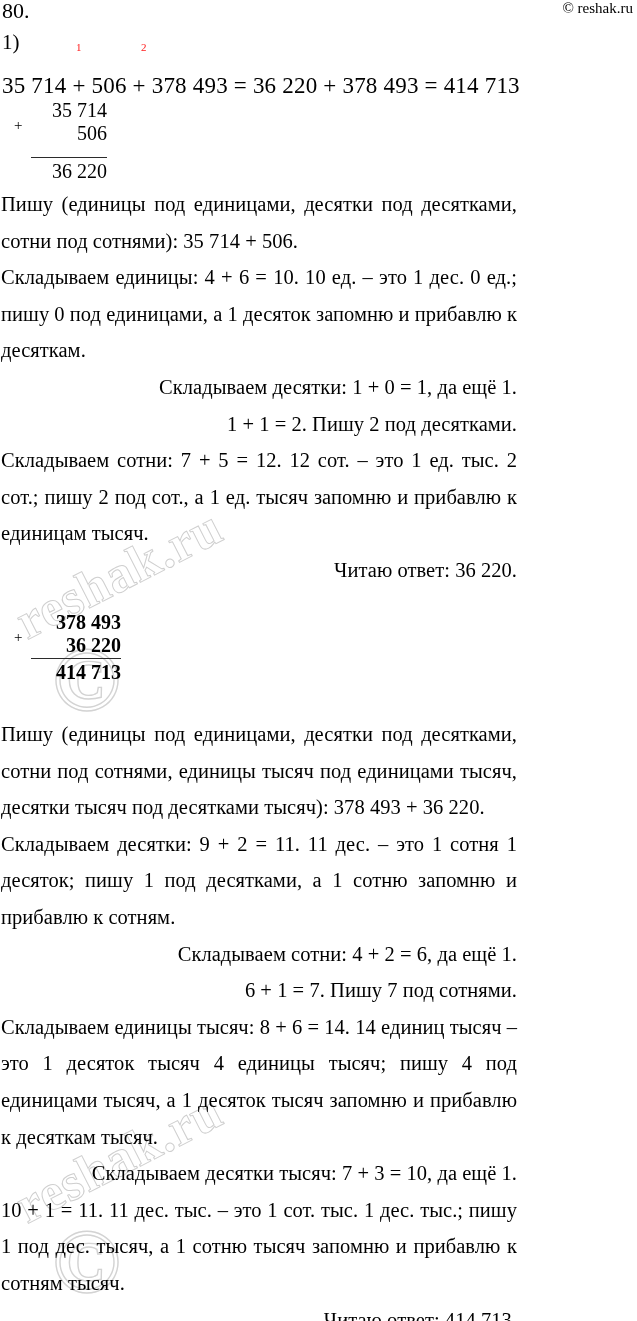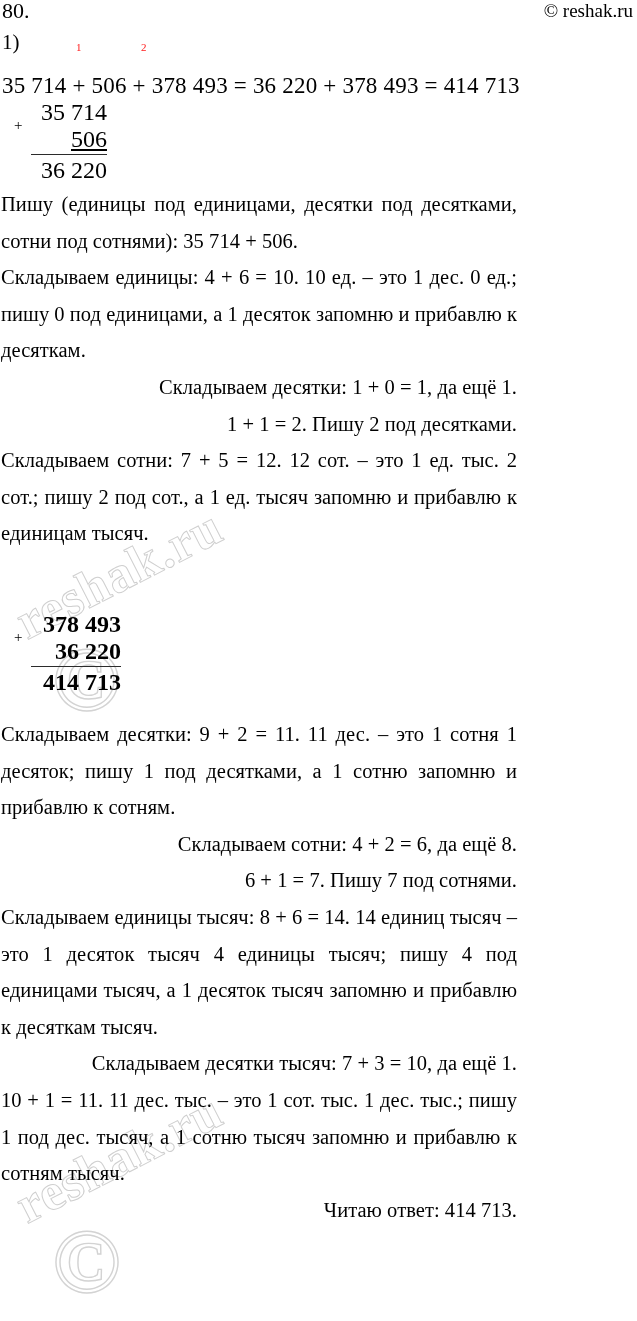--- a/index.html
+++ b/index.html
@@ -65,21 +65,21 @@
     left: 2px;
     top: 0px;
     font-size: 22px;
     font-weight: 400;
     line-height: 1;
   }
   .copyright {
     position: absolute;
     right: 4px;
     top: 1px;
-    font-size: 19px;
+    font-size: 15px;
     line-height: 1;
     white-space: nowrap;
   }
 
   .part-label {
     position: absolute;
     left: 2px;
     top: 32px;
     font-size: 21px;
     line-height: 1;
@@ -111,31 +111,31 @@
     line-height: 1;
   }
   .colsum .plus {
     position: absolute;
     left: 0px;
     font-size: 15px;
   }
   .colsum .row {
     text-align: right;
     white-space: nowrap;
-    font-size: 24px;
+    font-size: 20px;
   }
   .colsum .rule {
     border-bottom: 1.6px solid #2b2b2b;
   }
 
   .colsum-1 { left: 14px; top: 100px; }
   .colsum-1 .plus { top: 18px; }
   .colsum-1 .stack { margin-left: 17px; width: 76px; }
   .colsum-1 .r1 { padding-bottom: 3px; }
-  .colsum-1 .r2 { padding-bottom: 3px; text-decoration: underline; }
+  .colsum-1 .r2 { padding-bottom: 14px; }
   .colsum-1 .r3 { padding-top: 3px; padding-right: 0px; }
 
   .colsum-2 { left: 14px; top: 612px; }
   .colsum-2 .plus { top: 18px; }
   .colsum-2 .stack { margin-left: 17px; width: 90px; font-weight: bold; }
   .colsum-2 .r1 { padding-bottom: 3px; }
   .colsum-2 .r2 { padding-bottom: 3px; }
   .colsum-2 .r3 { padding-top: 3px; }
 
   
@@ -187,34 +187,36 @@
         <div class="row r3">36 220</div>
       </div>
     </div>
 
     <div class="para block-1">
       <p>Пишу (единицы под единицами, десятки под десятками, сотни под сотнями):  35 714 + 506.</p>
       <p>Складываем единицы:  4 + 6 = 10. 10 ед. – это 1 дес. 0 ед.; пишу 0 под единицами, а 1 десяток запомню и прибавлю к десяткам.</p>
       <p class="last">Складываем десятки:  1 + 0 = 1, да ещё 1.</p>
       <p class="last">1 + 1 = 2. Пишу 2 под десятками.</p>
       <p>Складываем сотни:  7 + 5 = 12. 12 сот. – это 1 ед. тыс. 2 сот.; пишу 2 под сот., а 1 ед. тысяч запомню и прибавлю к единицам тысяч.</p>
+      <p class="last">Читаю ответ: 36 220.</p>
     </div>
 
     <div class="colsum colsum-2">
       <span class="plus">+</span>
       <div class="stack">
         <div class="row r1">378 493</div>
         <div class="row r2 rule">36 220</div>
         <div class="row r3">414 713</div>
       </div>
     </div>
 
     <div class="para block-2">
+      <p>Пишу (единицы под единицами, десятки под десятками, сотни под сотнями, единицы тысяч под единицами тысяч, десятки тысяч под десятками тысяч):  378 493 + 36 220.</p>
       <p>Складываем десятки:  9 + 2 = 11. 11 дес. – это 1 сотня 1 десяток; пишу 1 под десятками, а 1 сотню запомню и прибавлю к сотням.</p>
-      <p class="last">Складываем сотни:  4 + 2 = 6, да ещё 8.</p>
+      <p class="last">Складываем сотни:  4 + 2 = 6, да ещё 1.</p>
       <p class="last">6 + 1 = 7. Пишу 7 под сотнями.</p>
       <p>Складываем единицы тысяч:  8 + 6 = 14. 14 единиц тысяч – это 1 десяток тысяч 4 единицы тысяч; пишу 4 под единицами тысяч, а 1 десяток тысяч запомню и прибавлю к десяткам тысяч.</p>
       <p class="last">Складываем десятки тысяч:  7 + 3 = 10, да ещё 1.</p>
       <p>10 + 1 = 11. 11 дес. тыс. – это 1 сот. тыс. 1 дес. тыс.; пишу 1 под дес. тысяч, а 1 сотню тысяч запомню и прибавлю к сотням тысяч.</p>
       <p class="last">Читаю ответ: 414 713.</p>
     </div>
 
   </div>
 </div>
 

